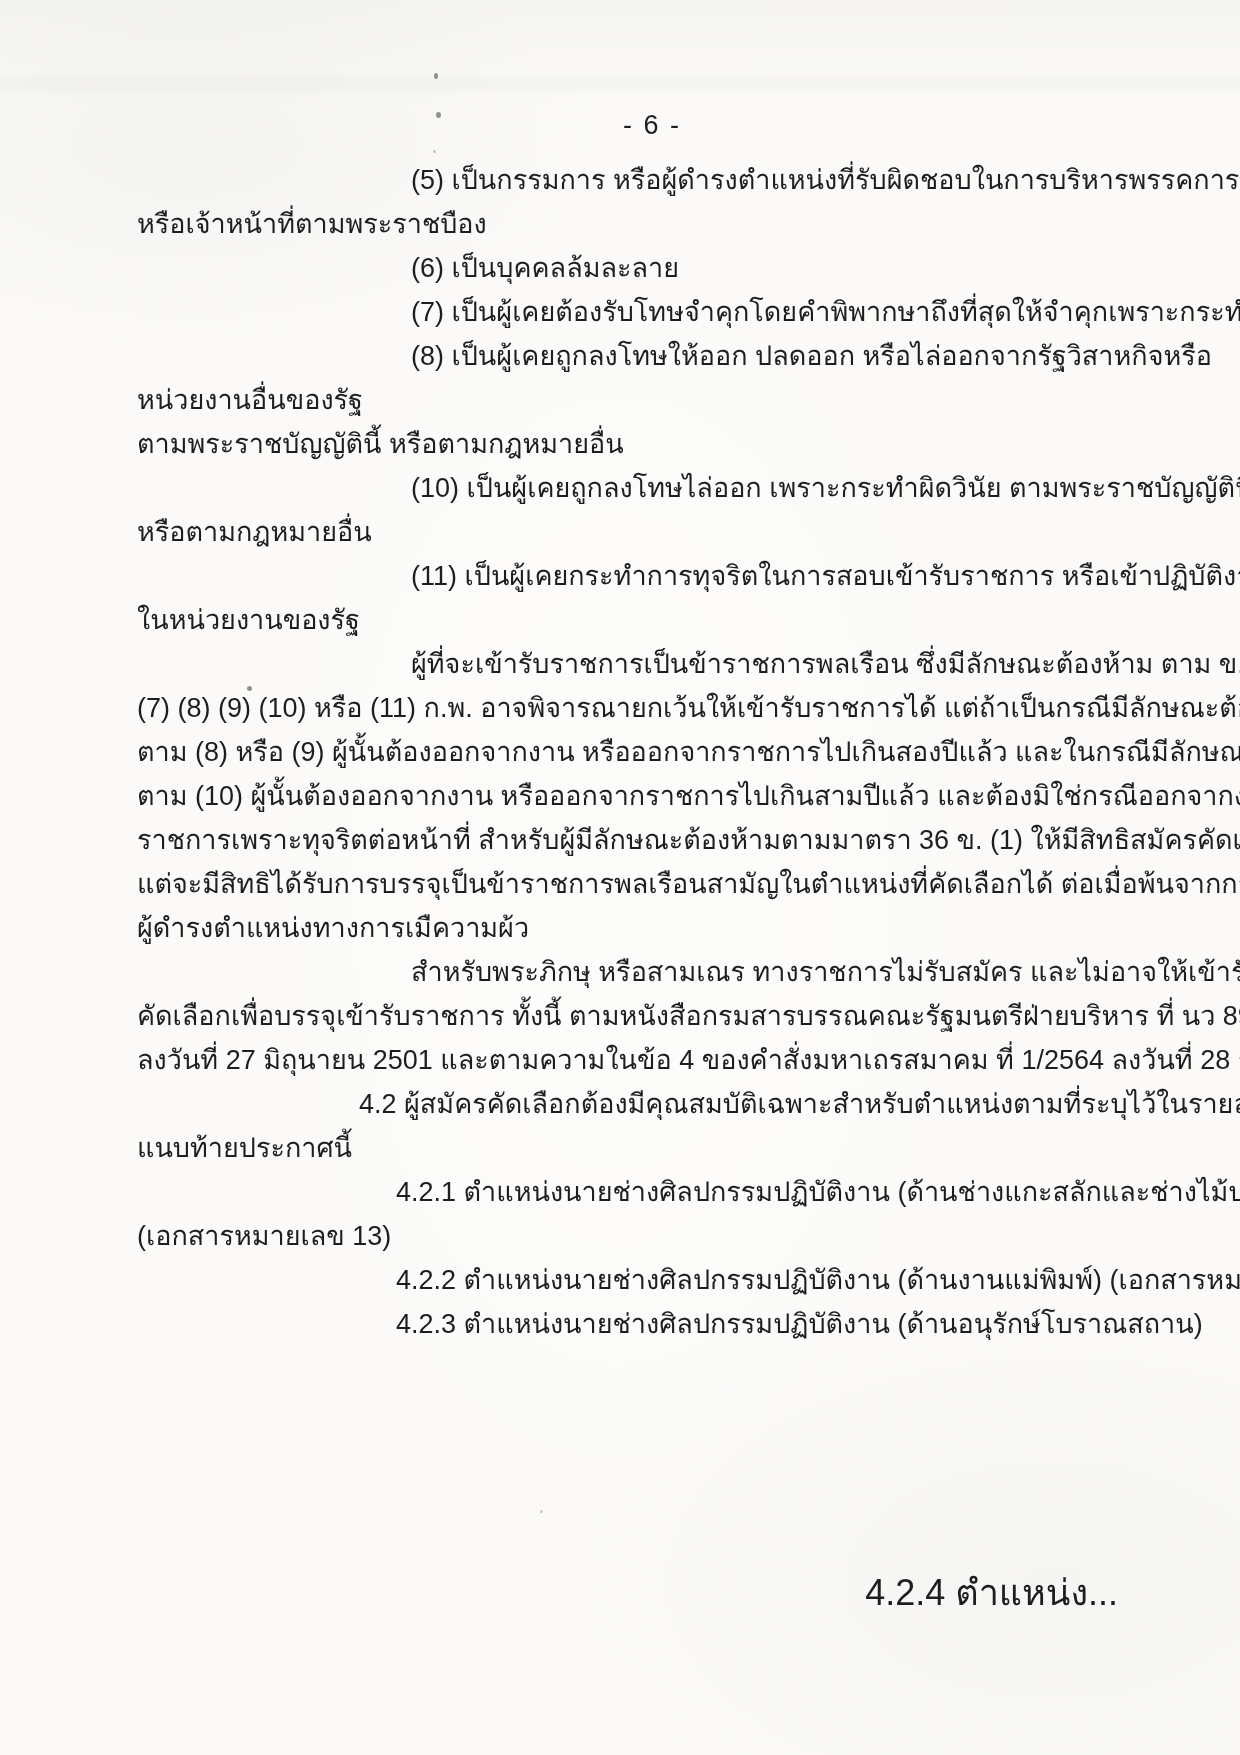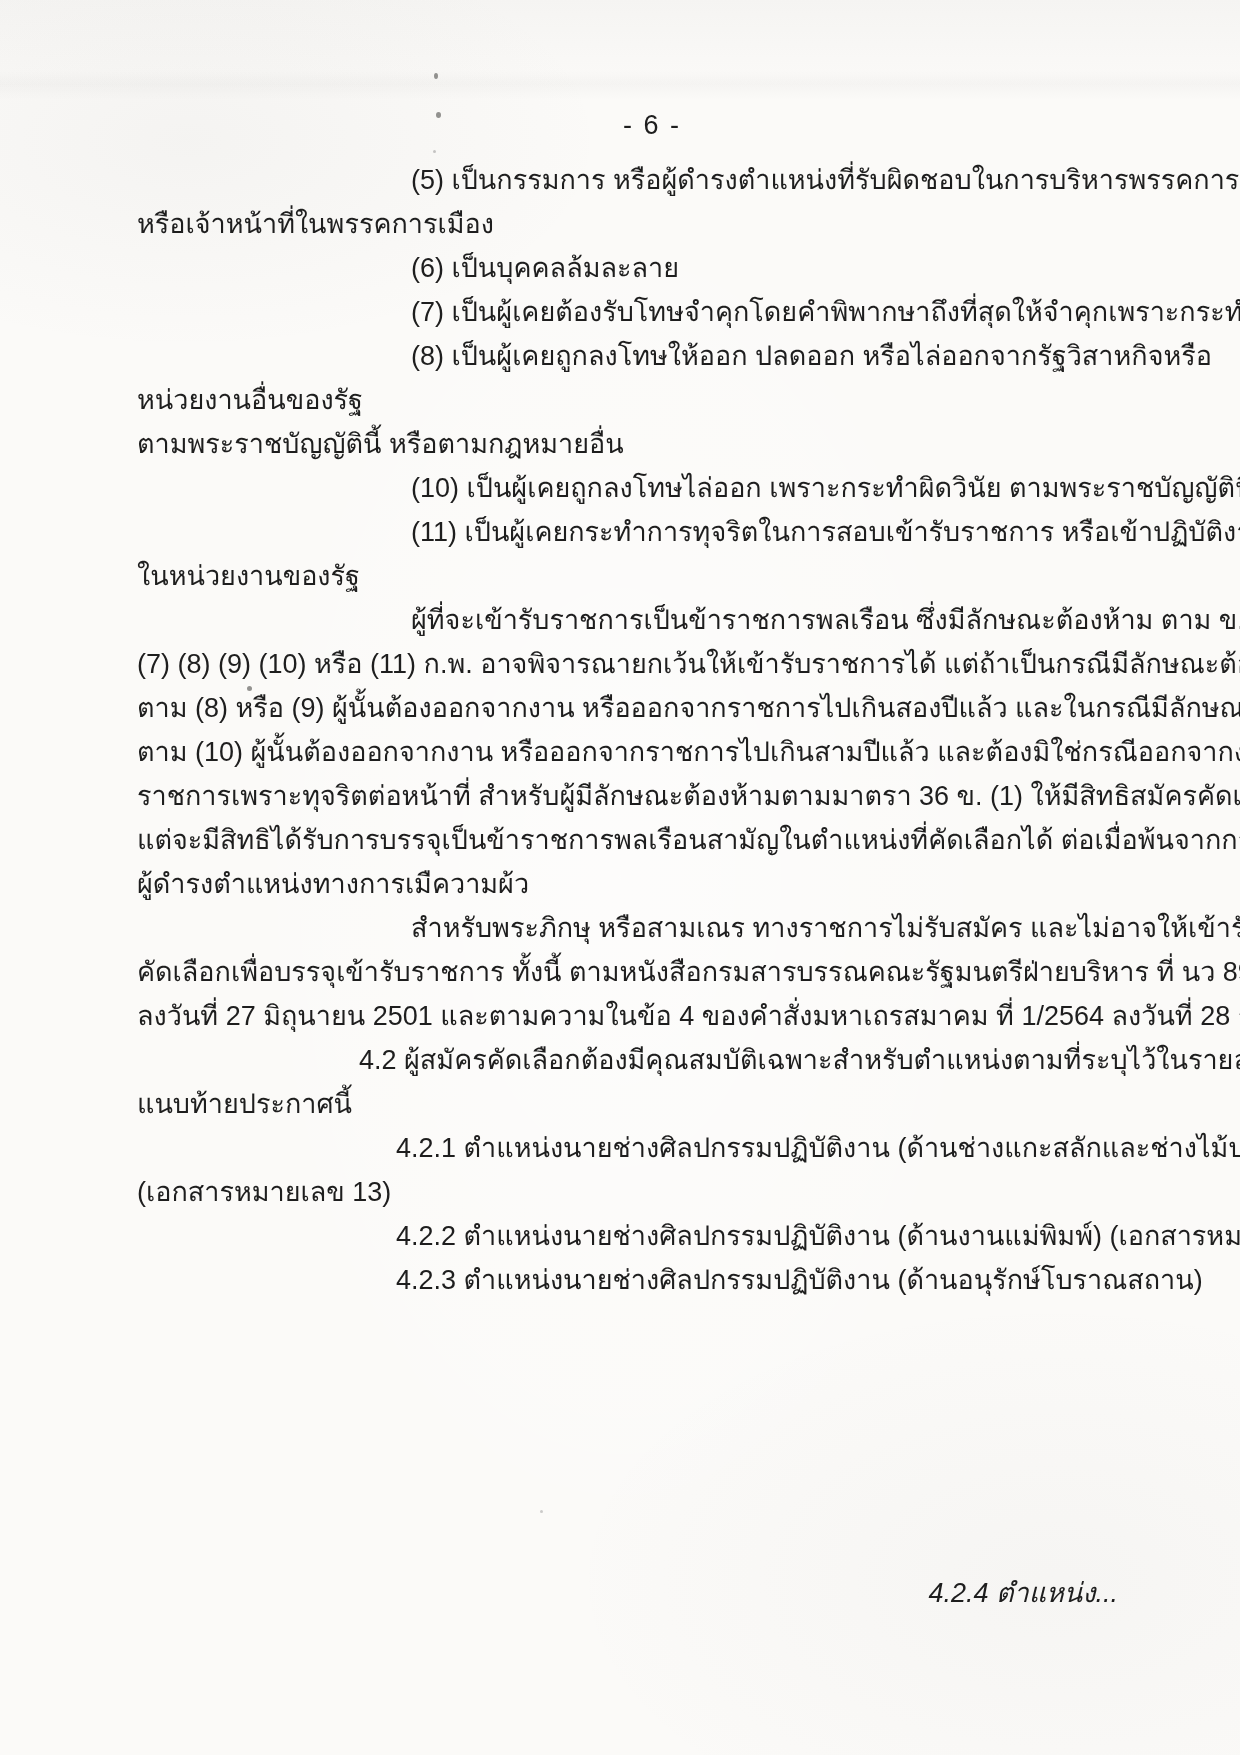--- a/index.html
+++ b/index.html
@@ -49,50 +49,50 @@
   .ind-margin  { padding-left: 0; }
   .ind-tab     { padding-left: 274px; }
   .ind-sub     { padding-left: 222px; }
   .ind-subsub  { padding-left: 259px; }
   .catchword {
     position: absolute;
     top: 1571px;
     right: 122px;
     height: 44px;
     line-height: 44px;
-    font-size: 27px;
+    font-size: 36px;
     white-space: nowrap;
-    font-style: italic;
   }
   .speck {
     position: absolute;
     background: rgba(90, 90, 88, 0.65);
     border-radius: 50%;
   }
   .speck.s1 { left: 434px; top: 73px;  width: 4px; height: 6px; }
   .speck.s2 { left: 436px; top: 112px; width: 5px; height: 6px; }
   .speck.s3 { left: 433px; top: 150px; width: 3px; height: 3px; opacity: .5; }
   .speck.s4 { left: 247px; top: 686px; width: 5px; height: 5px; }
   .speck.s5 { left: 540px; top: 1510px; width: 3px; height: 3px; opacity: .45; }
 </style>
 </head>
 <body>
 
 <div>
   <div class="page-number">- 6 -</div>
 
   <div class="doc-body" id="doc-body">
       <div class="line ind-tab">(5) เป็นกรรมการ หรือผู้ดำรงตำแหน่งที่รับผิดชอบในการบริหารพรรคการเมือง</div>
-      <div class="line ind-margin">หรือเจ้าหน้าที่ในพรรคการเมือง</div>
+      <div class="line ind-margin">หรือเจ้าหน้าที่ตามพระราชบือง</div>
       <div class="line ind-tab">(6) เป็นบุคคลล้มละลาย</div>
       <div class="line ind-tab">(7) เป็นผู้เคยต้องรับโทษจำคุกโดยคำพิพากษาถึงที่สุดให้จำคุกเพราะกระทำ</div>
       <div class="line ind-tab">(8) เป็นผู้เคยถูกลงโทษให้ออก ปลดออก หรือไล่ออกจากรัฐวิสาหกิจหรือ</div>
       <div class="line ind-margin">หน่วยงานอื่นของรัฐ</div>
       <div class="line ind-margin">ตามพระราชบัญญัตินี้ หรือตามกฎหมายอื่น</div>
       <div class="line ind-tab">(10) เป็นผู้เคยถูกลงโทษไล่ออก เพราะกระทำผิดวินัย ตามพระราชบัญญัตินี้</div>
+      <div class="line ind-margin">หรือตามกฎหมายอื่น</div>
       <div class="line ind-tab">(11) เป็นผู้เคยกระทำการทุจริตในการสอบเข้ารับราชการ หรือเข้าปฏิบัติงาน</div>
       <div class="line ind-margin">ในหน่วยงานของรัฐ</div>
       <div class="line ind-tab">ผู้ที่จะเข้ารับราชการเป็นข้าราชการพลเรือน ซึ่งมีลักษณะต้องห้าม ตาม ข. (4) (6)</div>
       <div class="line ind-margin">(7) (8) (9) (10) หรือ (11) ก.พ. อาจพิจารณายกเว้นให้เข้ารับราชการได้ แต่ถ้าเป็นกรณีมีลักษณะต้องห้าม</div>
       <div class="line ind-margin">ตาม (8) หรือ (9) ผู้นั้นต้องออกจากงาน หรือออกจากราชการไปเกินสองปีแล้ว และในกรณีมีลักษณะต้องห้าม</div>
       <div class="line ind-margin">ตาม (10) ผู้นั้นต้องออกจากงาน หรือออกจากราชการไปเกินสามปีแล้ว และต้องมิใช่กรณีออกจากงาน หรือออกจาก</div>
       <div class="line ind-margin">ราชการเพราะทุจริตต่อหน้าที่ สำหรับผู้มีลักษณะต้องห้ามตามมาตรา 36 ข. (1) ให้มีสิทธิสมัครคัดเลือกได้</div>
       <div class="line ind-margin">แต่จะมีสิทธิได้รับการบรรจุเป็นข้าราชการพลเรือนสามัญในตำแหน่งที่คัดเลือกได้ ต่อเมื่อพ้นจากการเป็น</div>
       <div class="line ind-margin">ผู้ดำรงตำแหน่งทางการเมืความผ้ว</div>
       <div class="line ind-tab">สำหรับพระภิกษุ หรือสามเณร ทางราชการไม่รับสมัคร และไม่อาจให้เข้ารับการ</div>

